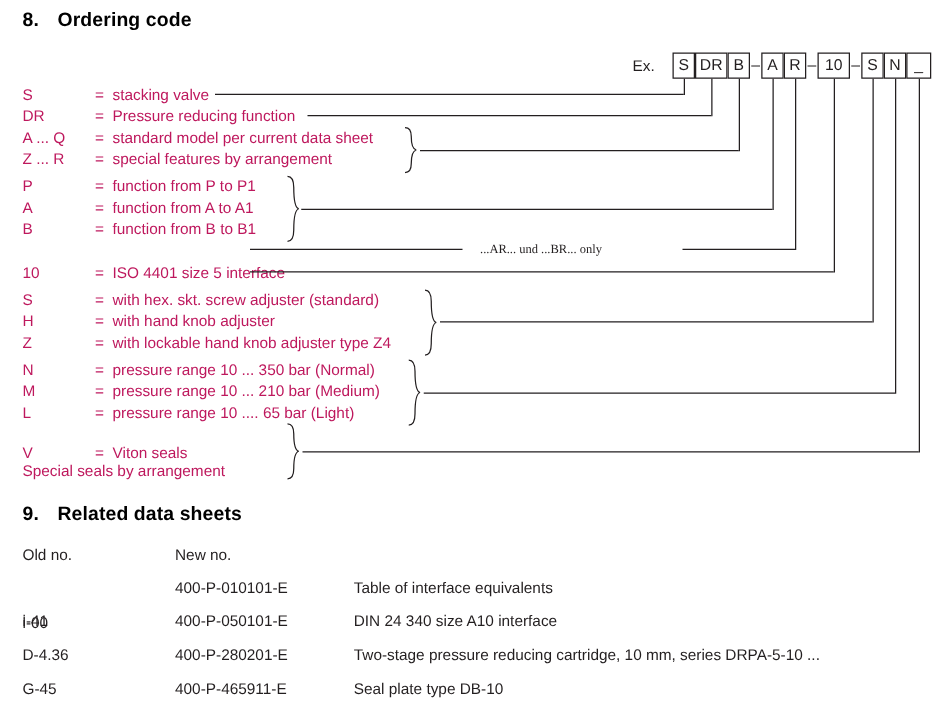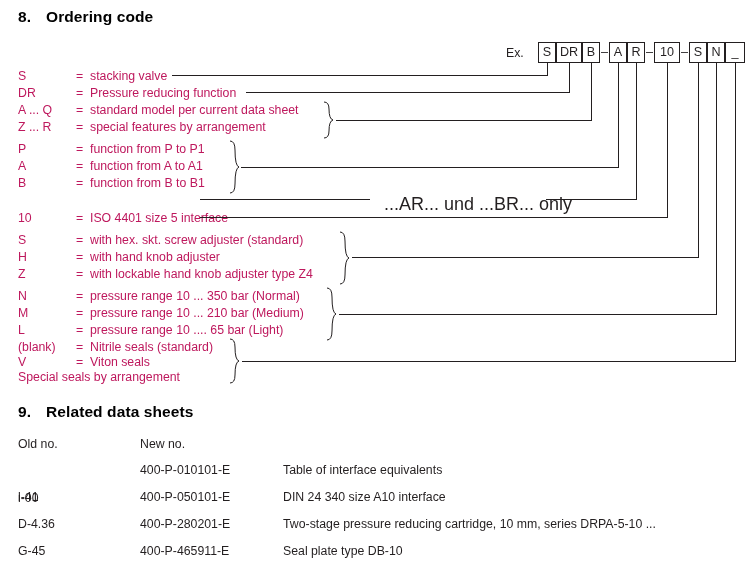--- a/index.html
+++ b/index.html
@@ -75,23 +75,24 @@
     position:absolute;
     font-size:12px;
     color:#231f20;
     line-height:0;
   }
   .brace svg{display:block;}
 
   
   .annot{
     position:absolute;
-    font-size:18px;
-    white-space:nowrap;
-    color:#231f20;
+    font-size:10px;
+    white-space:nowrap;
+    color:#231f20;
+    font-family:Liberation Serif, serif;
   }
 
   
   .ds-head,.ds-cell{
     position:absolute;
     font-size:12.3px;
     white-space:nowrap;
     color:#231f20;
   }
   .col-old{left:18px;}
@@ -157,23 +158,20 @@
   </div>
   <div class="code-row" style="top:289px;">
     <span class="ck">N</span><span class="ceq">=</span><span class="cdesc">pressure range 10 ... 350 bar (Normal)</span>
   </div>
   <div class="code-row" style="top:306px;">
     <span class="ck">M</span><span class="ceq">=</span><span class="cdesc">pressure range 10 ... 210 bar (Medium)</span>
   </div>
   <div class="code-row" style="top:323px;">
     <span class="ck">L</span><span class="ceq">=</span><span class="cdesc">pressure range 10 ....  65 bar (Light)</span>
   </div>
-  <div class="code-row" style="top:340px;">
-    <span class="ck">(blank)</span><span class="ceq">=</span><span class="cdesc">Nitrile seals (standard)</span>
-  </div>
   <div class="code-row" style="top:355px;">
     <span class="ck">V</span><span class="ceq">=</span><span class="cdesc">Viton seals</span>
   </div>
   <div class="code-row" style="top:370px;">
     <span>Special seals by arrangement</span>
   </div>
 
   <div class="annot" style="left:384px;top:194px;">...AR...  und  ...BR... only</div>
 
   <div class="brace" style="left:322px;top:101px;">

